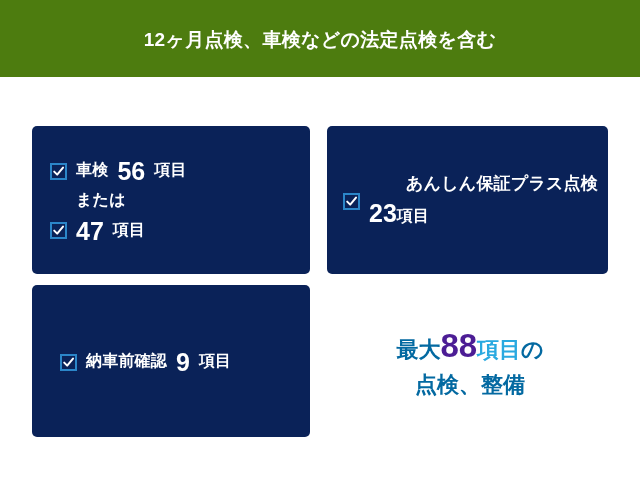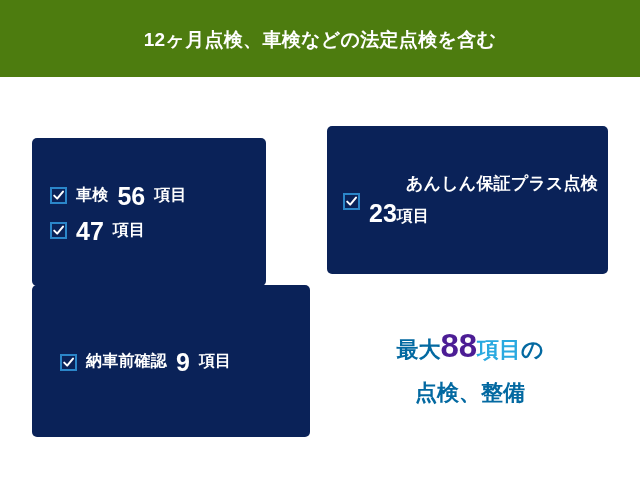--- a/index.html
+++ b/index.html
@@ -49,23 +49,22 @@
   
   .card {
     position: absolute;
     background: #0a2258;
     border-radius: 5px;
     box-sizing: border-box;
   }
   #card-inspection {
     left: 32px;
     top: 126px;
-    width: 234px;
+    width: 278px;
     height: 148px;
-    margin-top: 12px;
   }
   #card-warranty {
     left: 327px;
     top: 126px;
     width: 281px;
     height: 148px;
   }
   #card-predelivery {
     left: 32px;
     top: 285px;
@@ -178,21 +177,21 @@
   .sum-big {
     color: #4c1d95;
     font-size: 33px;
     letter-spacing: 0px;
   }
   .sum-accent {
     color: #29a9e0;
     font-size: 22px;
   }
   #summary-line2 {
-    margin-top: 13px;
+    margin-top: 5px;
     text-align: center;
   }
 </style>
 </head>
 <body>
 
 <div id="page">
 
   <div class="header-banner">
     <div class="header-line">12ヶ月点検、車検などの法定点検を含む</div>
@@ -206,20 +205,23 @@
           <svg viewBox="0 0 17 17" width="17" height="17" aria-hidden="true">
             <rect x="1" y="1" width="15" height="15" fill="none" stroke="#2b86c9" stroke-width="2"></rect>
             <path d="M4.2 8.6 L7.2 11.6 L13.0 4.6" fill="none" stroke="#ffffff" stroke-width="2" stroke-linecap="round" stroke-linejoin="round"></path>
           </svg>
         </span>
         <span class="txt">車検</span>
         <span class="txt num">56</span>
         <span class="txt">項目</span>
       </div>
 
+      <div class="line-row indent">
+        <span class="txt">または</span>
+      </div>
 
       <div class="line-row">
         <span class="check-icon">
           <svg viewBox="0 0 17 17" width="17" height="17" aria-hidden="true">
             <rect x="1" y="1" width="15" height="15" fill="none" stroke="#2b86c9" stroke-width="2"></rect>
             <path d="M4.2 8.6 L7.2 11.6 L13.0 4.6" fill="none" stroke="#ffffff" stroke-width="2" stroke-linecap="round" stroke-linejoin="round"></path>
           </svg>
         </span>
         <span class="txt num">47</span>
         <span class="txt">項目</span>

